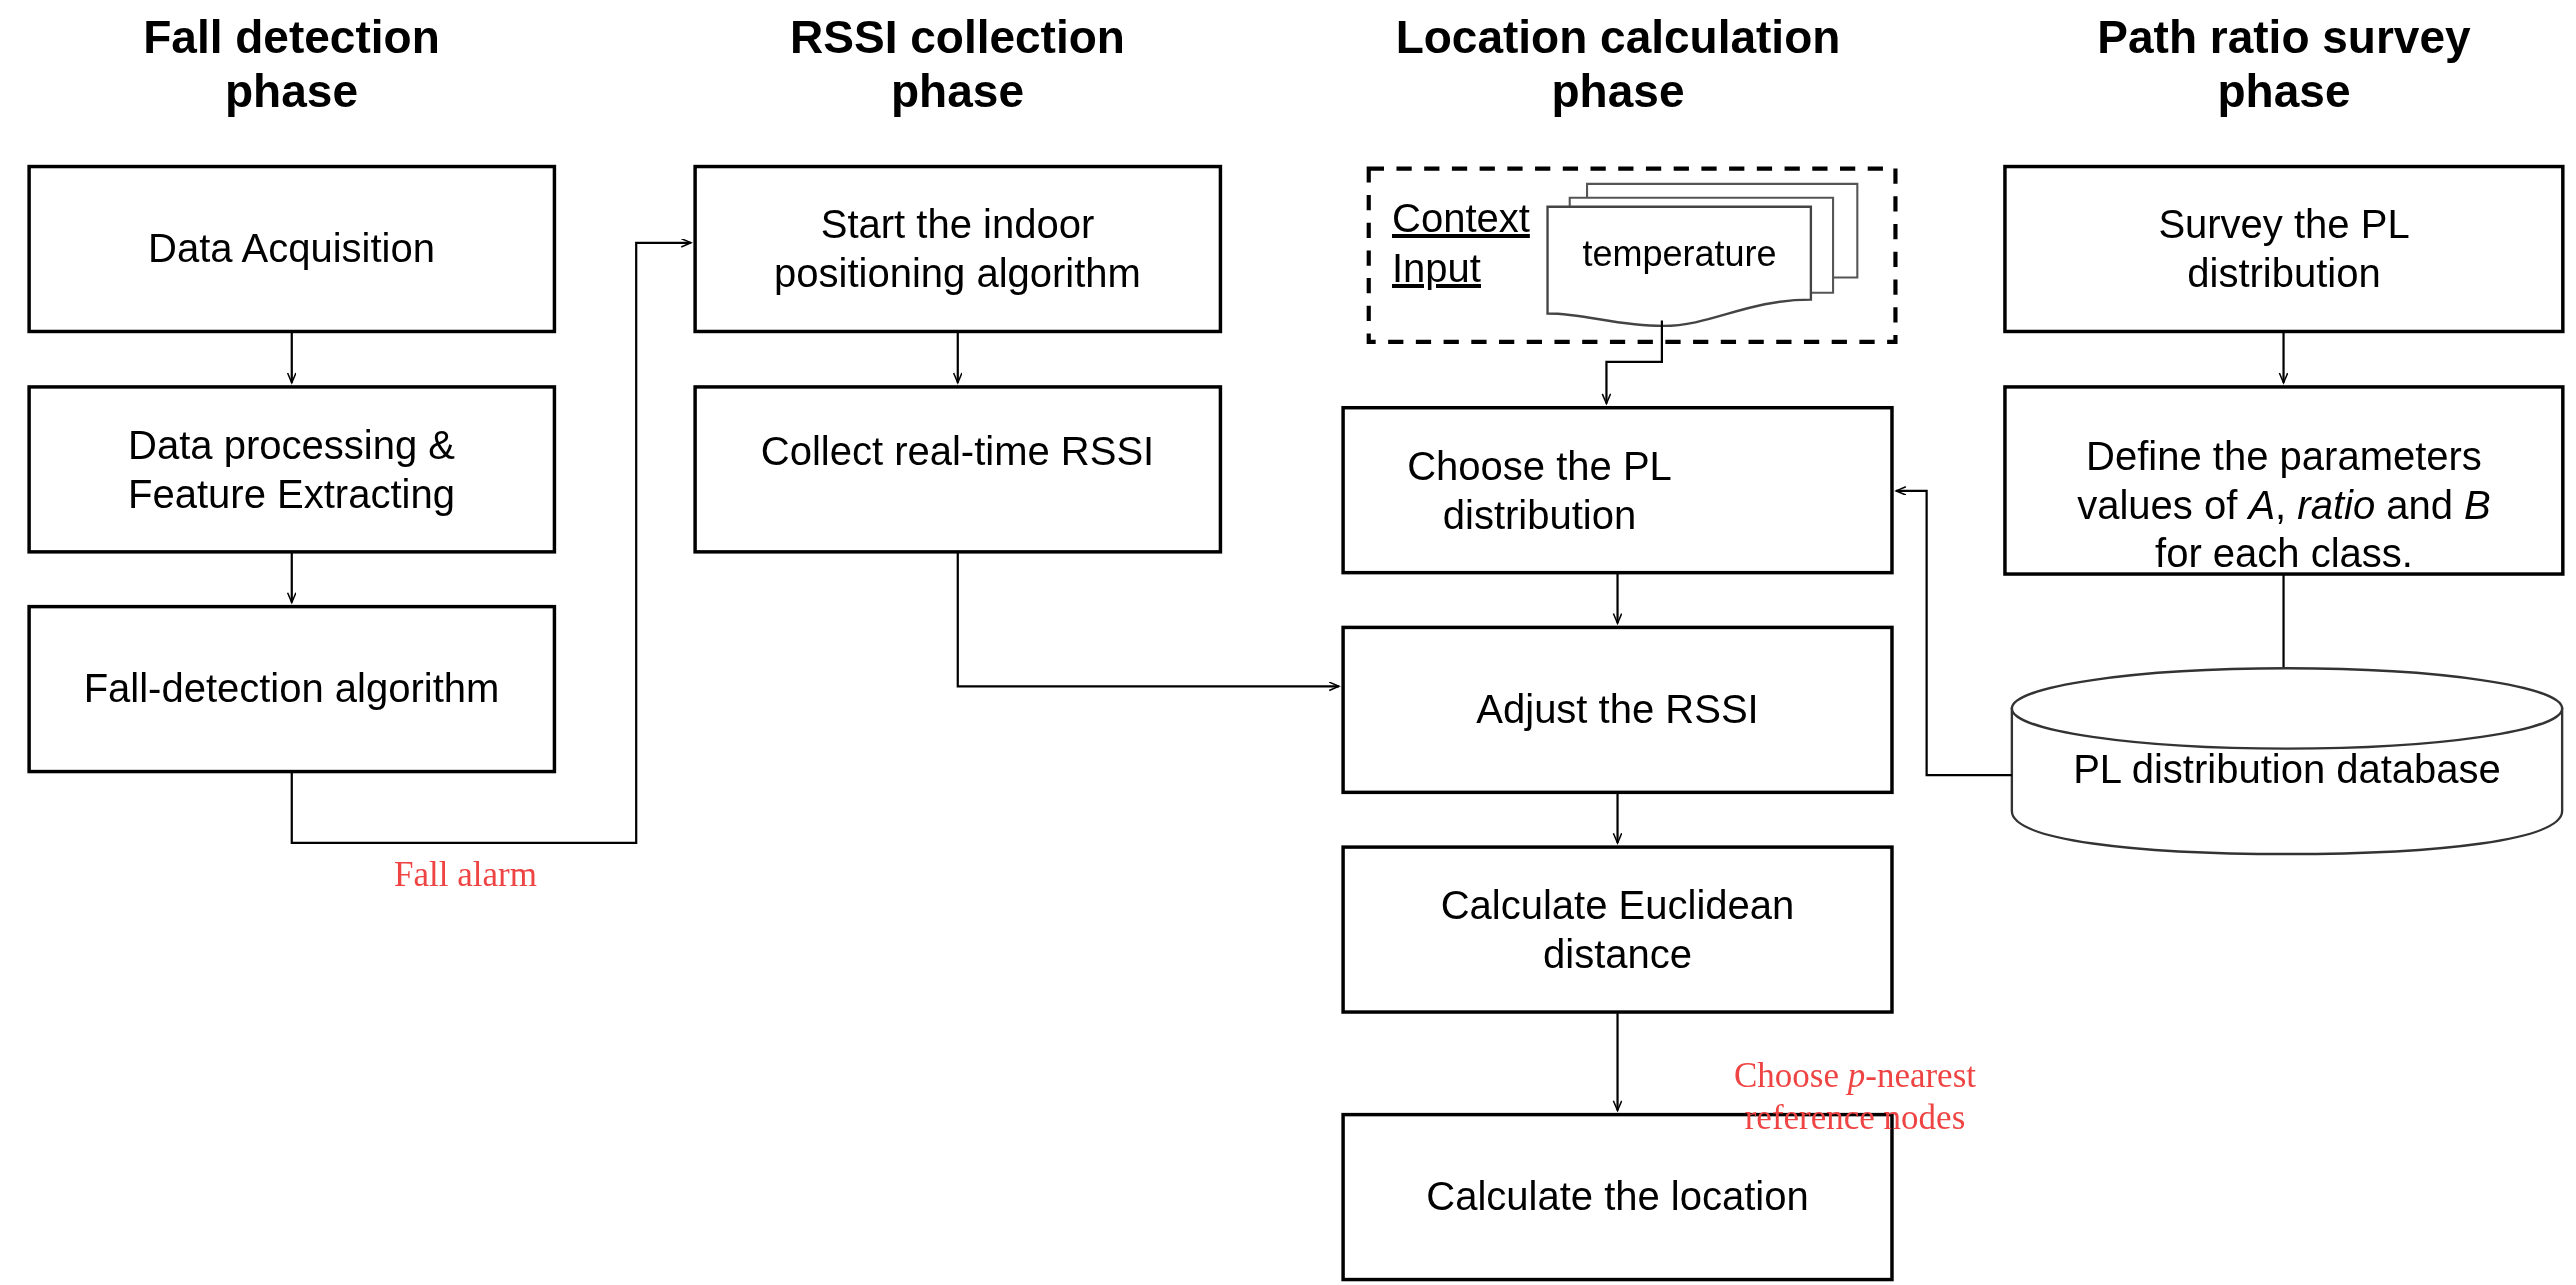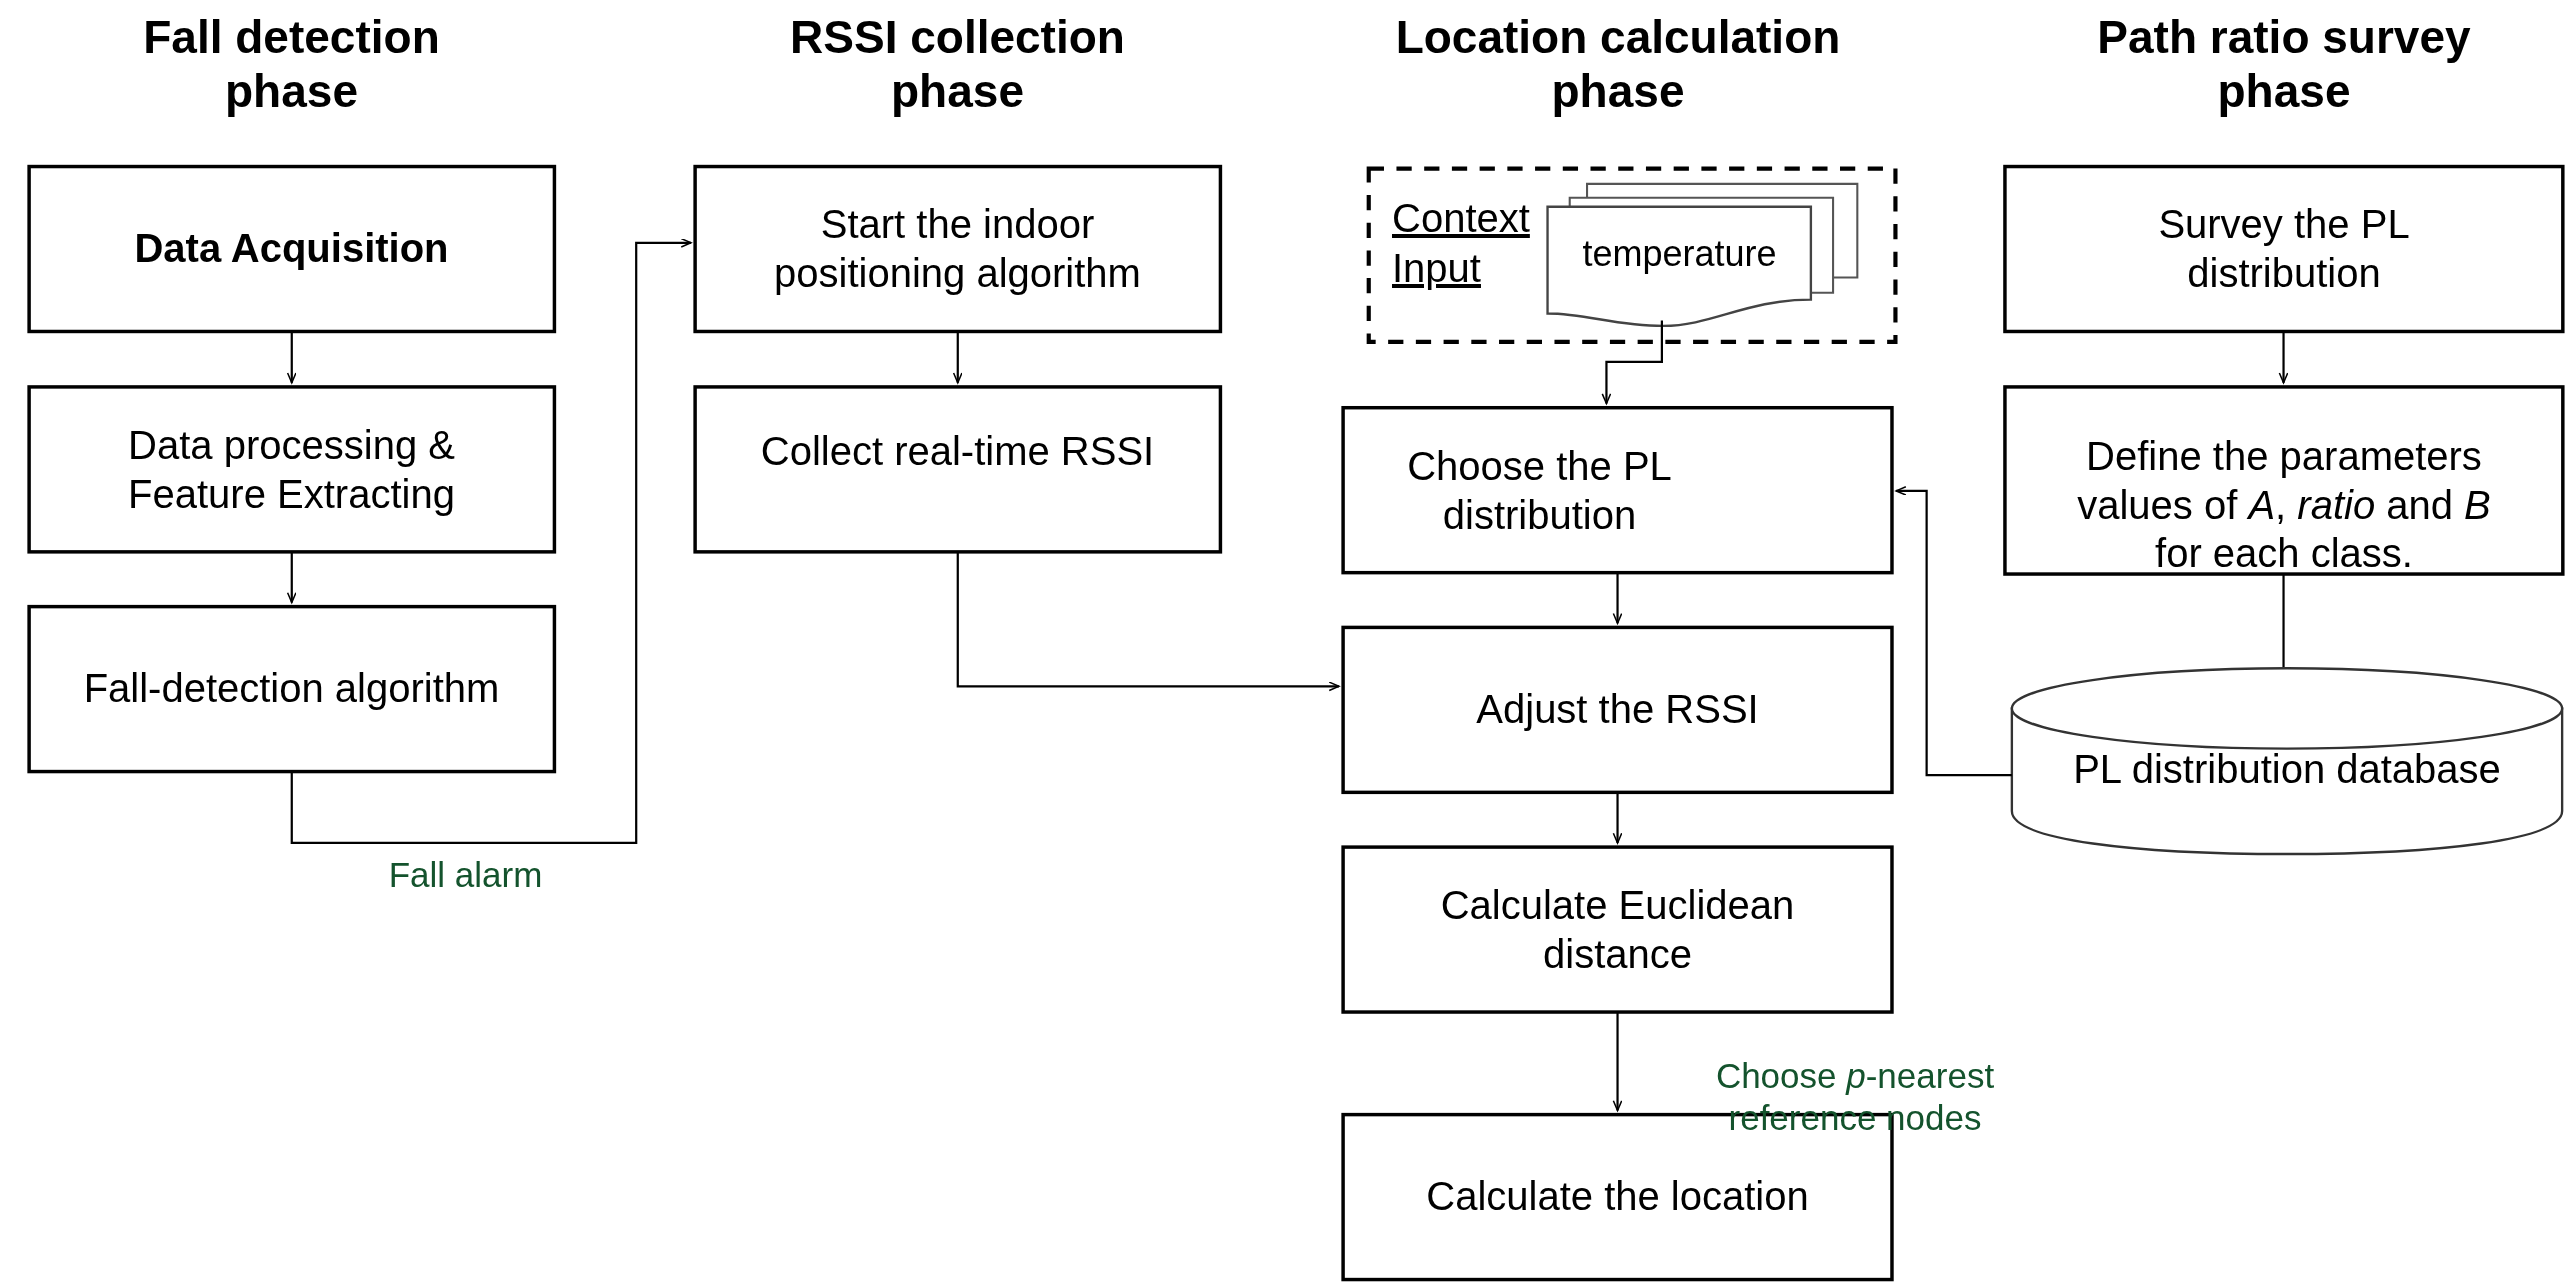--- a/index.html
+++ b/index.html
@@ -13,21 +13,21 @@
     white-space:pre-line;
   }
   .node-label{
     position:absolute;display:flex;align-items:center;justify-content:center;
     text-align:center;font-size:40px;line-height:1.22;color:#000;
     font-family:"Liberation Sans",sans-serif;
     white-space:pre-line;pointer-events:none;
   }
   .edge-label{
     position:absolute;text-align:center;font-size:35px;line-height:1.2;
-    color:#14532d;font-family:Liberation Sans, sans-serif;white-space:pre-line;
+    color:#ef4444;font-family:Liberation Serif, serif;white-space:pre-line;
   }
   .doc-label{
     position:absolute;display:flex;align-items:center;justify-content:center;
     text-align:left;font-size:36px;color:#000;
     font-family:"Liberation Sans",sans-serif;
   }
   .ctx-label{
     position:absolute;text-align:left;font-size:40px;line-height:1.25;
     color:#000;font-family:"Liberation Sans",sans-serif;white-space:pre-line;text-decoration:underline;
   }
@@ -96,21 +96,21 @@
 
   <div class="phase-title" style="left:29px;top:9.7px;width:525px;">Fall detection
 phase</div>
   <div class="phase-title" style="left:695px;top:9.7px;width:525px;">RSSI collection
 phase</div>
   <div class="phase-title" style="left:1338px;top:9.7px;width:560px;">Location calculation
 phase</div>
   <div class="phase-title" style="left:2005px;top:9.7px;width:558px;">Path ratio survey
 phase</div>
 
-  <div class="node-label" style="left:29px;top:166px;width:525px;height:165px;font-weight:bold;">Data Acquisition</div>
+  <div class="node-label" style="left:29px;top:166px;width:525px;height:165px;">Data Acquisition</div>
   <div class="node-label" style="left:29px;top:387px;width:525px;height:165px;">Data processing &amp;
 Feature Extracting</div>
   <div class="node-label" style="left:29px;top:606px;width:525px;height:165px;">Fall-detection  algorithm</div>
 
   <div class="node-label" style="left:695px;top:166px;width:525px;height:165px;">Start the indoor
 positioning algorithm</div>
   <div class="node-label" style="left:695px;top:369px;width:525px;height:165px;">Collect real-time RSSI</div>
 
   <div class="ctx-label" style="left:1392px;top:193px;width:166px;">Context
 Input</div>

